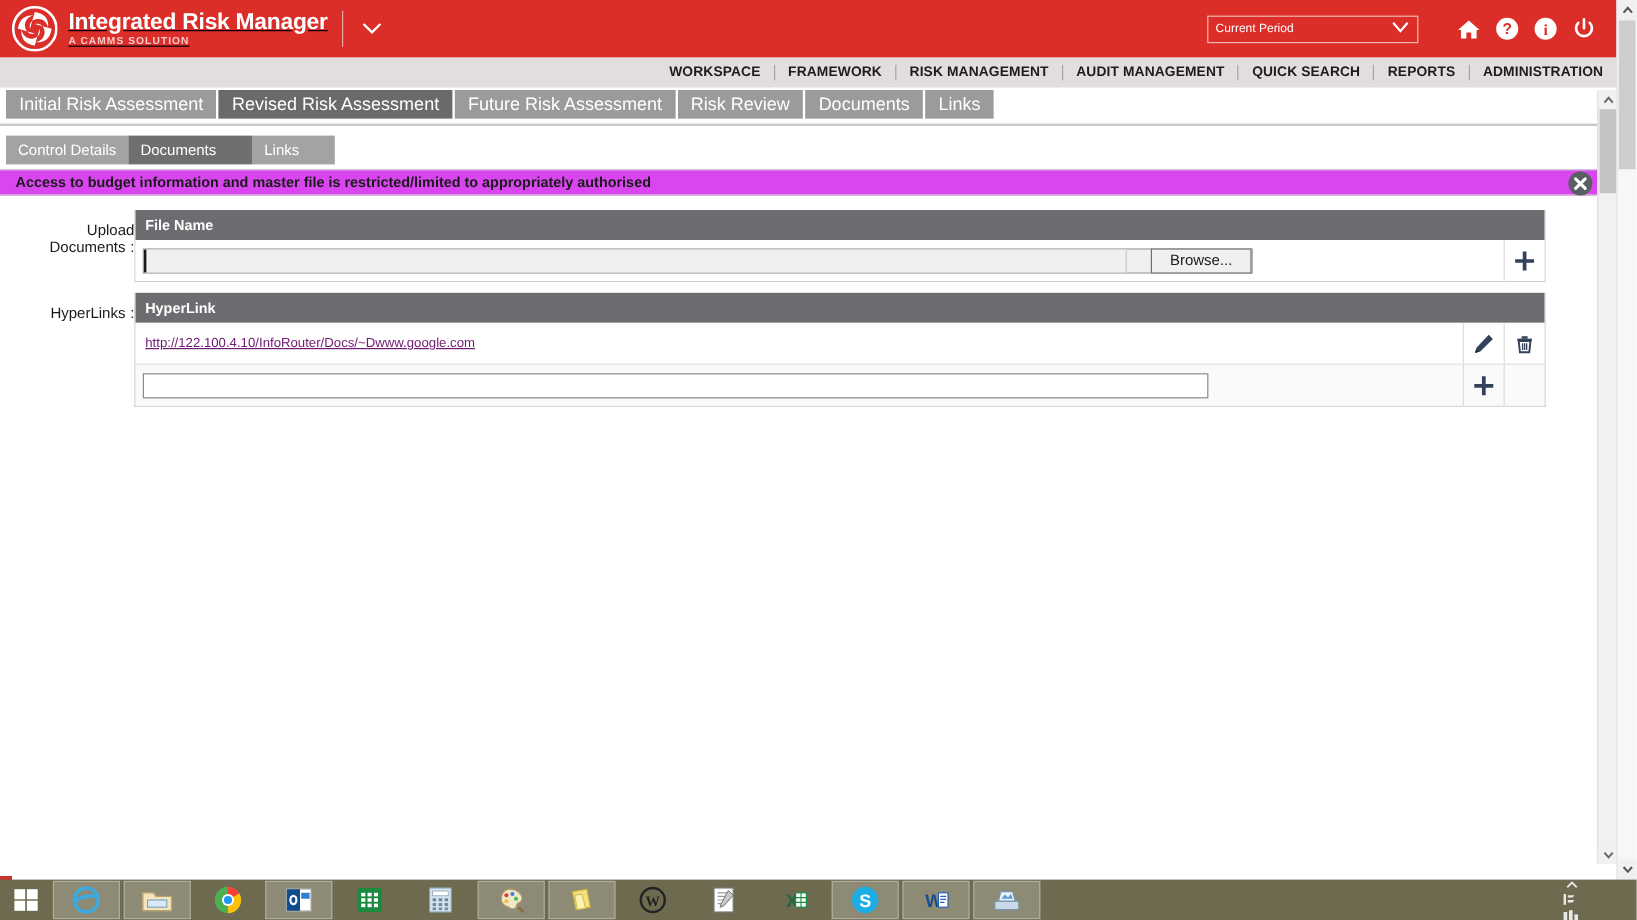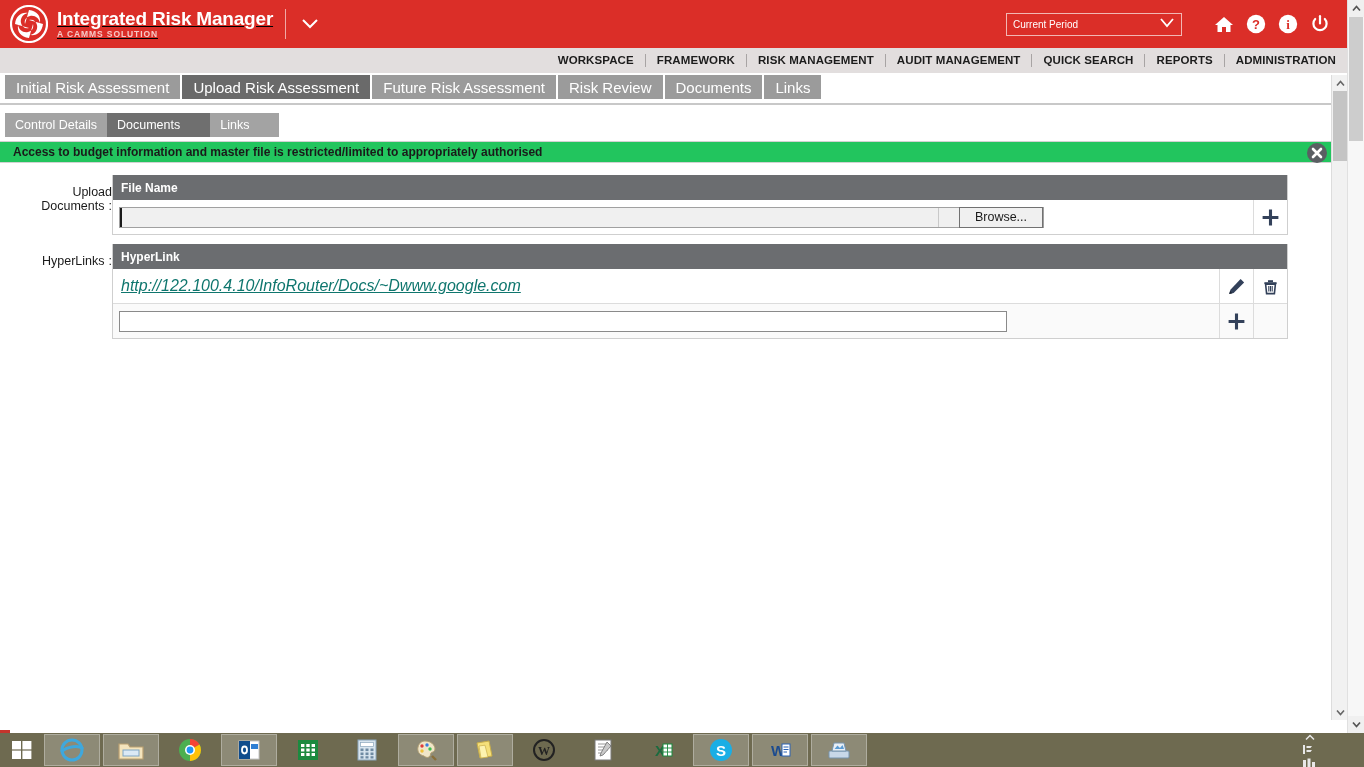--- a/index.html
+++ b/index.html
@@ -184,21 +184,21 @@
   }
   .tab2.active { background: #6f6f6f; }
   .tab2.wide { padding-right: 30px; }
 
   
   .subheader {
     position: absolute;
     left: 0; top: 141px;
     width: 1340px;
     height: 22px;
-    background: #22c55e;
+    background: #d946ef;
     border-top: 1px solid #d2d2d2;
     border-bottom: 1px solid #d2d2d2;
     display: flex;
     align-items: center;
     box-sizing: border-box;
   }
   .subheader-text {
     color: #1a1a1a;
     font-size: 12px;
     font-weight: bold;
@@ -304,25 +304,24 @@
     color: #1a1a1a;
     display: flex;
     align-items: center;
     justify-content: center;
     margin-left: 20px;
     box-sizing: border-box;
     font-family: "Liberation Sans", sans-serif;
   }
 
   .link-text {
-    font-size: 16px;
-    color: #0f766e;
+    font-size: 11px;
+    color: #701a75;
     text-decoration: underline;
     padding-left: 2px;
-    font-style: italic;
   }
 
   .text-input {
     width: 888px;
     height: 21px;
     border: 1px solid #8a8a8a;
     background: #ffffff;
     box-sizing: border-box;
   }
 
@@ -505,21 +504,21 @@
     <div class="nav-item">FRAMEWORK</div>
     <div class="nav-item">RISK MANAGEMENT</div>
     <div class="nav-item">AUDIT MANAGEMENT</div>
     <div class="nav-item">QUICK SEARCH</div>
     <div class="nav-item">REPORTS</div>
     <div class="nav-item">ADMINISTRATION</div>
   </div>
 
   <div class="tabrow1">
     <div class="tab1">Initial Risk Assessment</div>
-    <div class="tab1 active">Upload Risk Assessment</div>
+    <div class="tab1 active">Revised Risk Assessment</div>
     <div class="tab1">Future Risk Assessment</div>
     <div class="tab1">Risk Review</div>
     <div class="tab1">Documents</div>
     <div class="tab1">Links</div>
   </div>
   <div class="tabrow1-underline"></div>
 
   <div class="tabrow2">
     <div class="tab2">Control Details</div>
     <div class="tab2 active wide">Documents</div>

